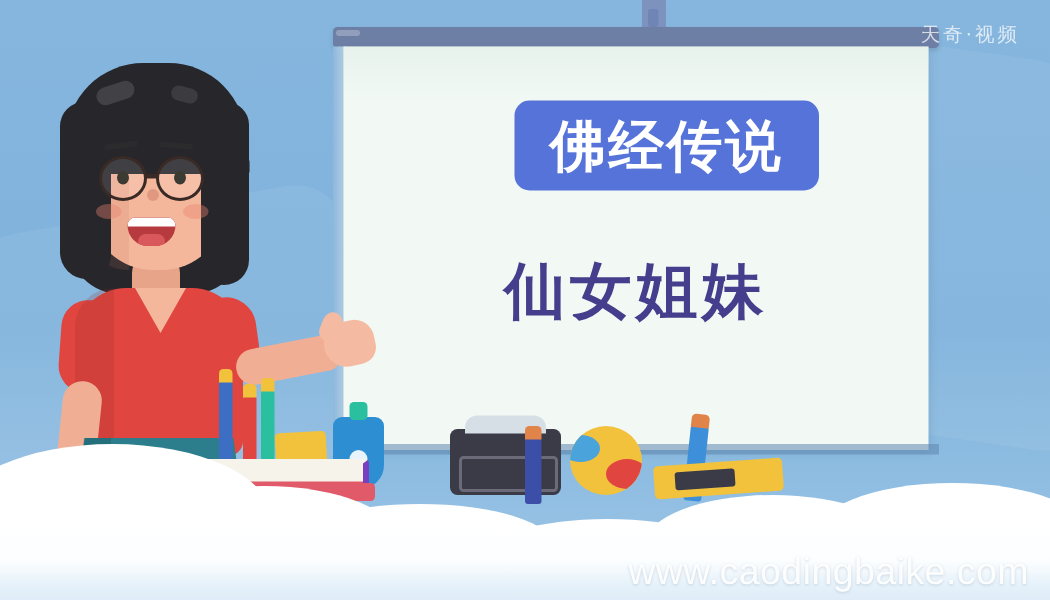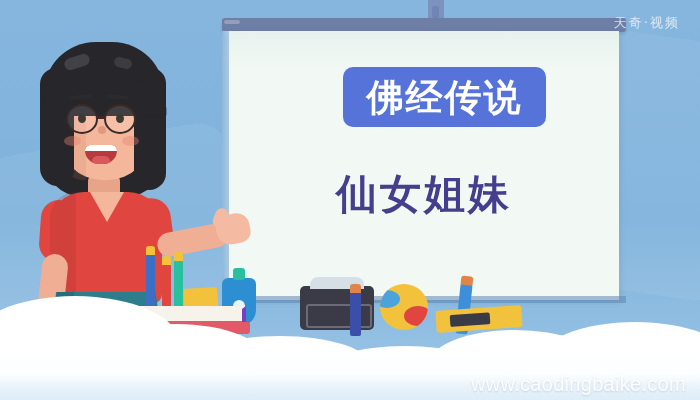--- a/index.html
+++ b/index.html
@@ -332,21 +332,21 @@
   
   .wm-top {
     position:absolute; right:20px; top:14px;
     color:rgba(255,255,255,.72);
     font-size:13px; letter-spacing:2px;
     font-family:"DejaVu Sans","Liberation Sans",sans-serif;
   }
   .wm-bottom {
     position:absolute; right:14px; bottom:4px;
     color:rgba(255,255,255,.92);
-    font-size:20px; letter-spacing:.3px;
+    font-size:25px; letter-spacing:.3px;
     font-family:"Liberation Sans",sans-serif;
     text-shadow:0 1px 2px rgba(120,140,160,.30);
   }
 </style>
 </head>
 <body>
 
 <div class="stage">
 
   <div class="bg-shade-left"></div>

